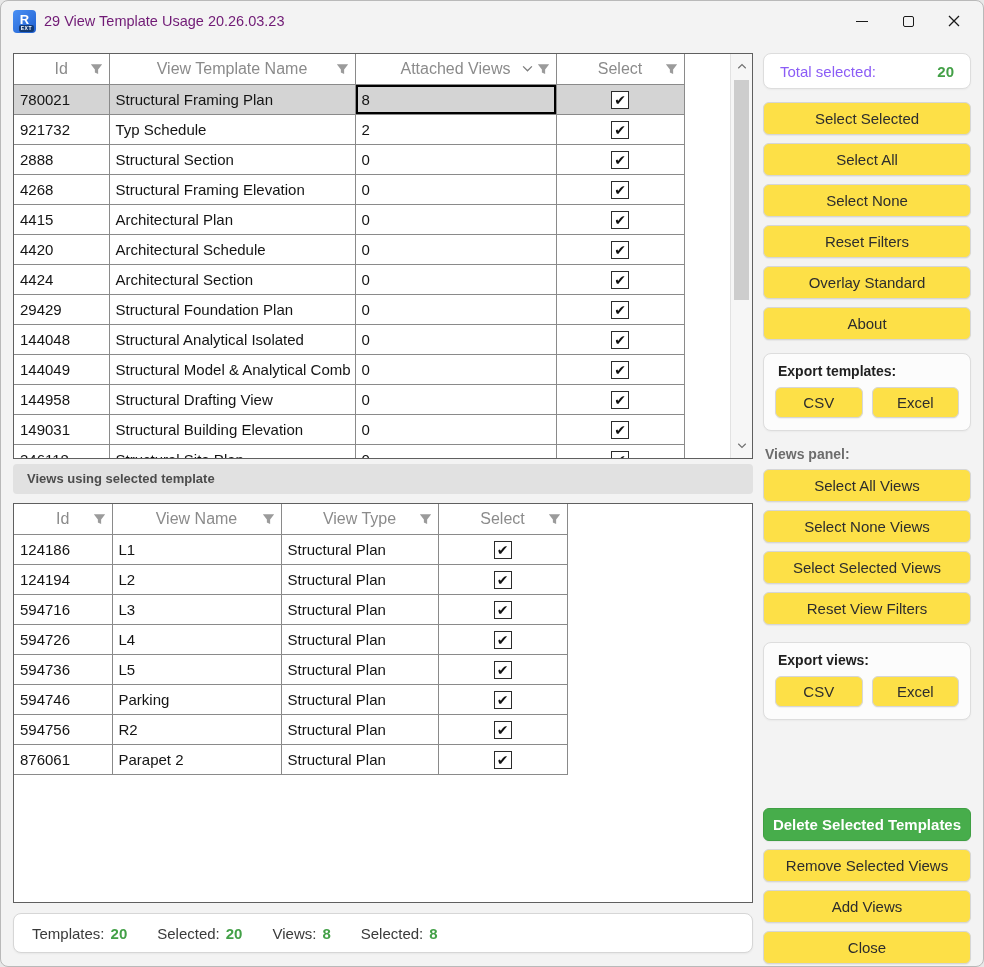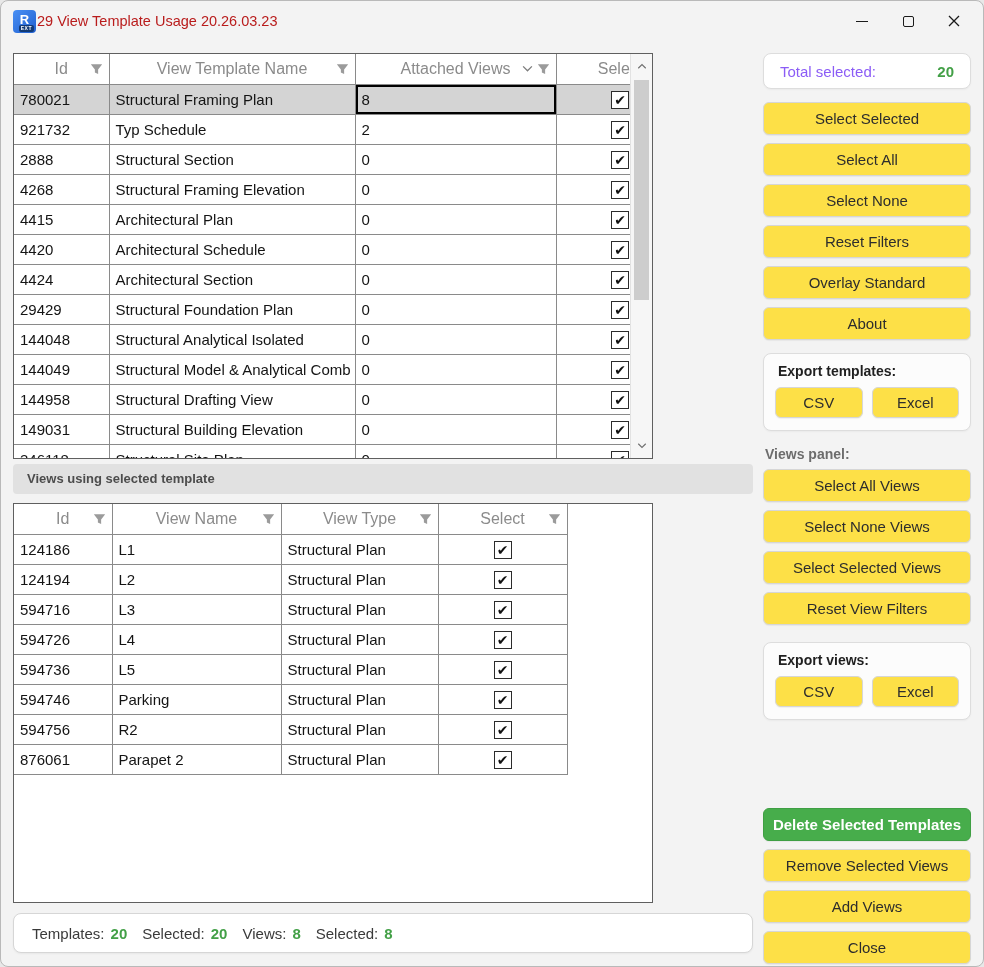--- a/index.html
+++ b/index.html
@@ -24,33 +24,33 @@
     background: linear-gradient(135deg, #4a90f4 0%, #1f5fd0 100%);
     display: flex; align-items: center; justify-content: center;
     flex: 0 0 auto;
   }
   .app-icon-letter { color: #fff; font-weight: bold; font-size: 13px; line-height: 1; margin-top: -3px; }
   .app-icon-badge {
     position: absolute; bottom: 1px; right: 2px;
     background: #123a75; color: #fff; font-size: 5px; font-weight: bold;
     padding: 1px 2px; border-radius: 2px; line-height: 1; letter-spacing: .5px;
   }
-  .titlebar .title { margin-left: 1px; font-size: 14.5px; color: #b91c1c; }
+  .titlebar .title { margin-left: 8px; font-size: 14.5px; color: #701a75; }
   .win-controls { margin-left: auto; display: flex; height: 100%; }
   .win-btn { width: 46px; height: 100%; display: flex; align-items: center; justify-content: center; cursor: default; }
   .min-glyph { width: 12px; height: 0; border-top: 1.4px solid #1a1a1a; display: block; }
   .max-glyph { width: 11px; height: 11px; border: 1.4px solid #1a1a1a; border-radius: 2px; display: block; }
   .win-btn.close { margin-right: 6px; }
   
   .content { display: flex; padding: 12px 14px 0 12px; }
   .left-col { width: 740px; flex: 0 0 auto; }
   .sidebar { width: 208px; margin-left: 10px; flex: 0 0 auto; display: flex; flex-direction: column; }
   
   .table-container {
-    background: #fff; border: 1px solid #5f5f5f; position: relative; overflow: hidden; width: 640px;
+    background: #fff; border: 1px solid #5f5f5f; position: relative; overflow: hidden; width: 740px;
   }
   .table-container.templates { height: 406px; }
   .table-container.views { height: 400px; margin-top: 9px; }
   table { border-collapse: collapse; table-layout: fixed; }
   .templates table { width: 714px; }
   .views table { width: 736px; }
   th {
     height: 30px; font-weight: 400; color: #8b8b8b; font-size: 16px;
     border-right: 1px solid #8a8a8a; border-bottom: 1px solid #8a8a8a;
     position: relative; text-align: center; white-space: nowrap; overflow: hidden;
@@ -82,21 +82,21 @@
   .scroll-thumb { position: absolute; left: 3px; top: 26px; width: 15px; height: 220px; background: #cdcdcd; }
   
   .section-band {
     margin-top: 5px; width: 740px; height: 30px; background: #e1e1e1;
     border-radius: 4px; line-height: 30px; padding-left: 14px;
     font-size: 13px; font-weight: bold; color: #4c4c4c;
   }
   .status-bar {
     margin-top: 10px; width: 740px; height: 40px; background: #fff;
     border: 1px solid #d6d6d6; border-radius: 8px;
-    display: flex; align-items: center; padding-left: 18px; gap: 15px;
+    display: flex; align-items: center; padding-left: 18px; gap: 30px;
     box-shadow: 0 1px 2px rgba(0,0,0,0.05);
   }
   .status-pair { display: flex; align-items: center; gap: 6px; font-size: 15px; color: #3a3a3a; }
   .status-pair .val { color: #43a047; font-weight: bold; }
   
   .total-box {
     height: 36px; background: #fff; border: 1px solid #ddd; border-radius: 8px;
     display: flex; align-items: center; justify-content: space-between; padding: 0 16px;
     box-shadow: 0 1px 2px rgba(0,0,0,0.04);
   }

